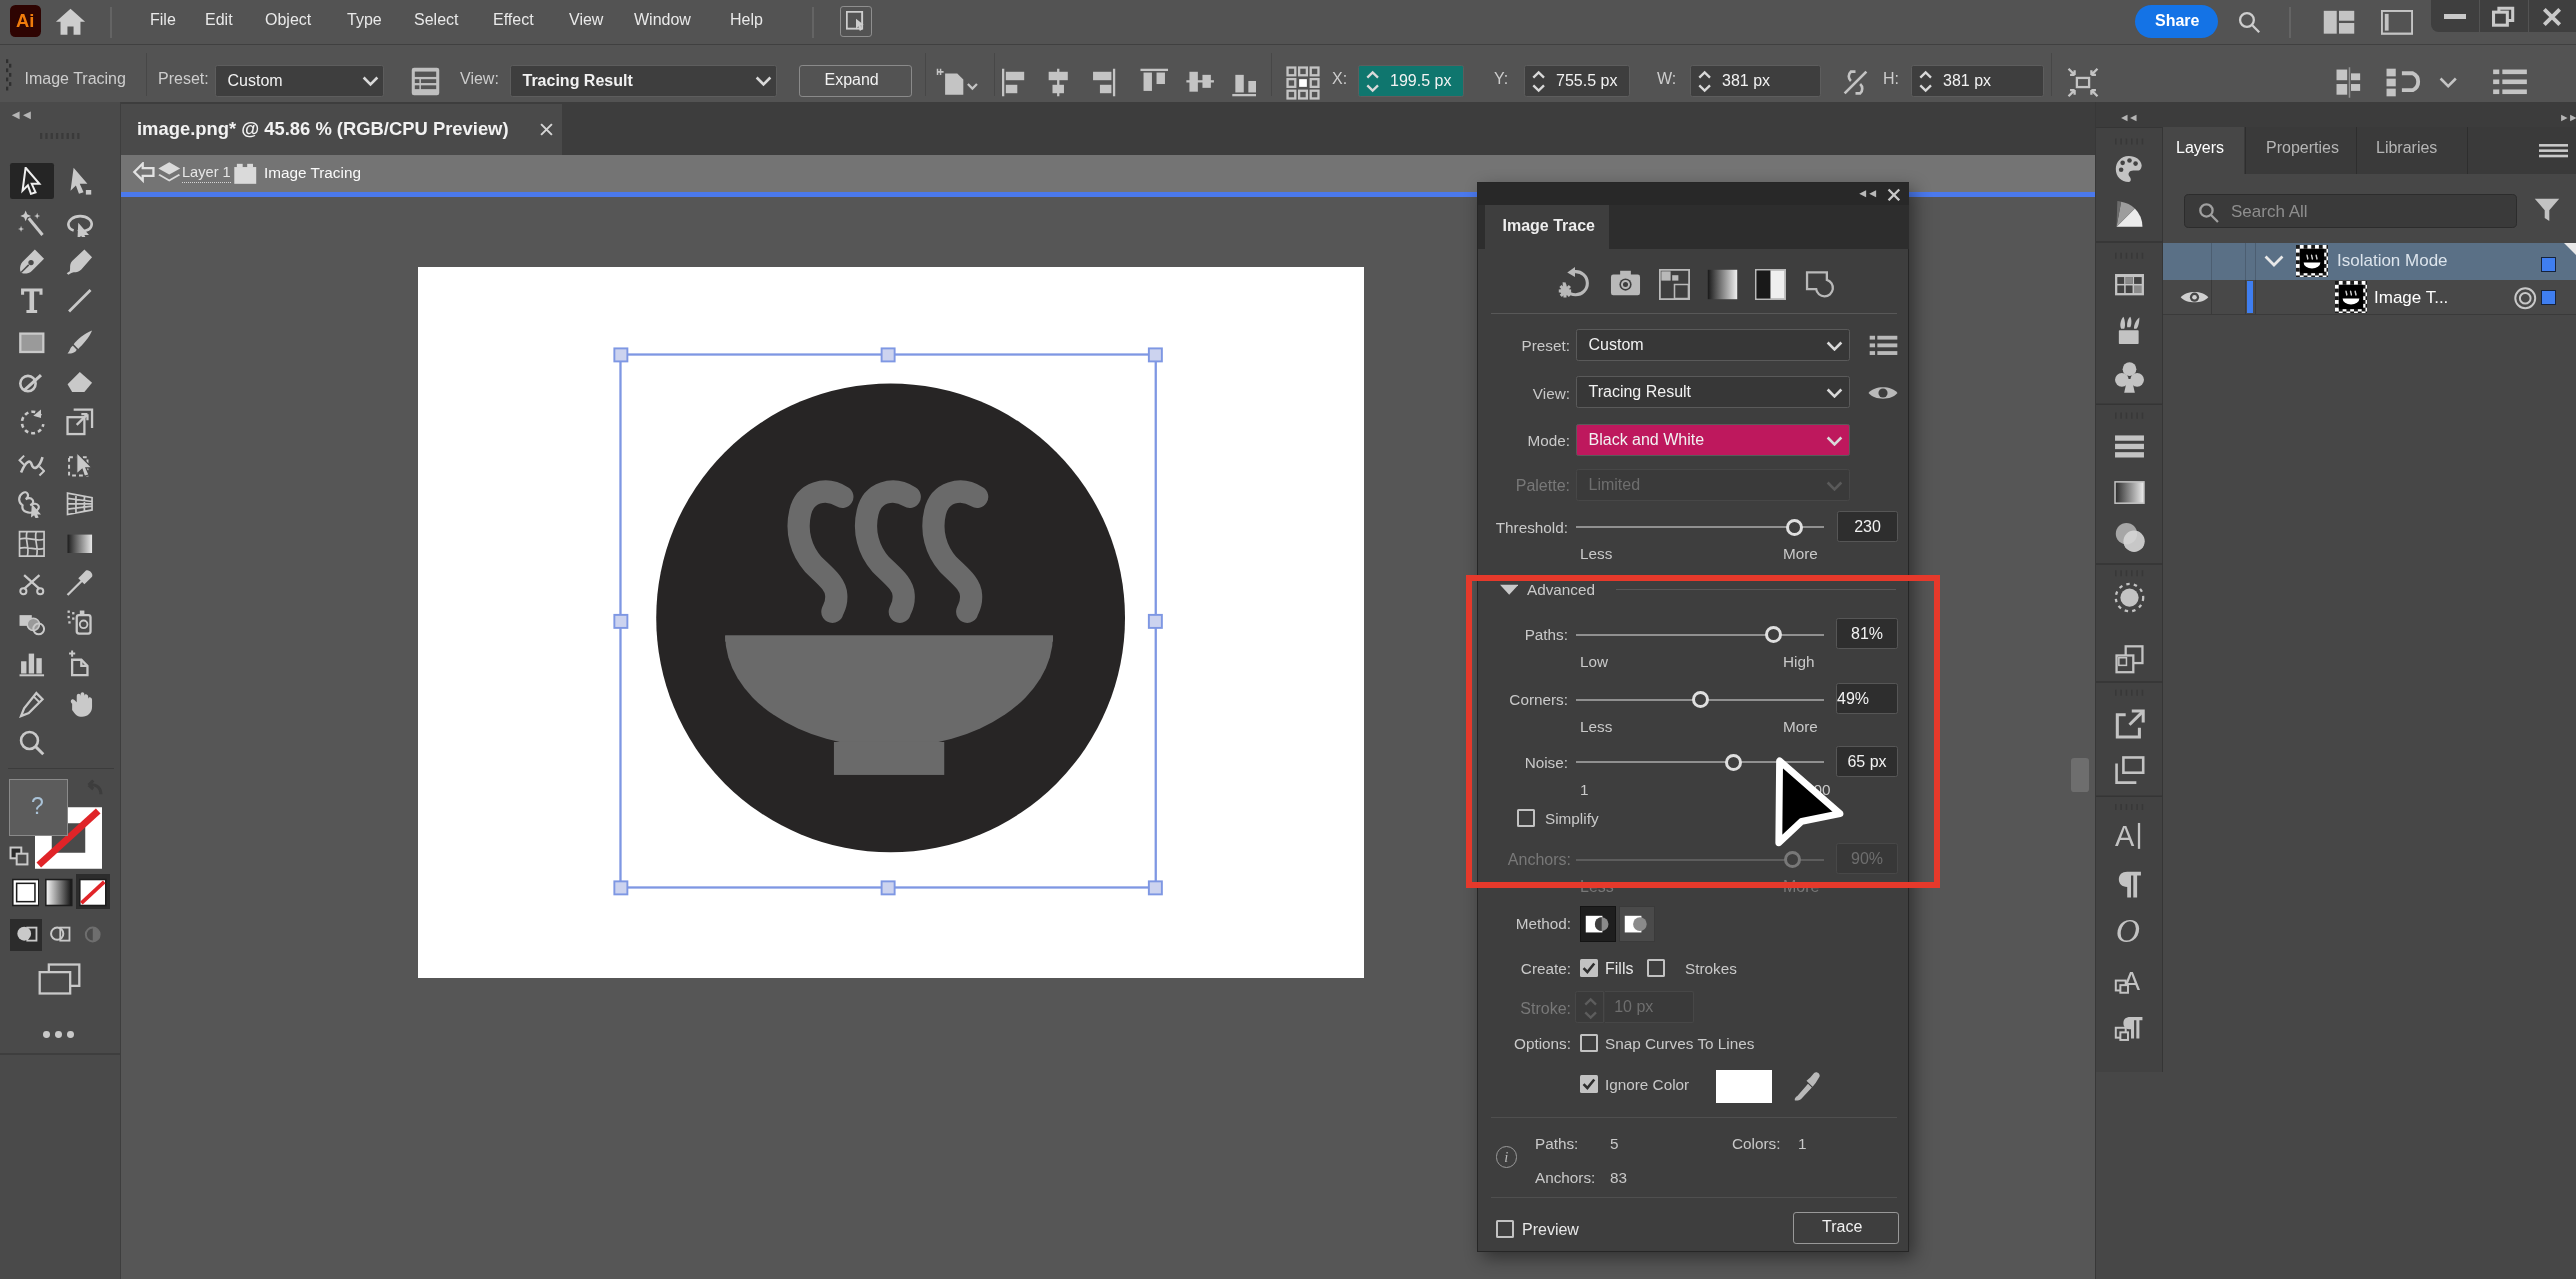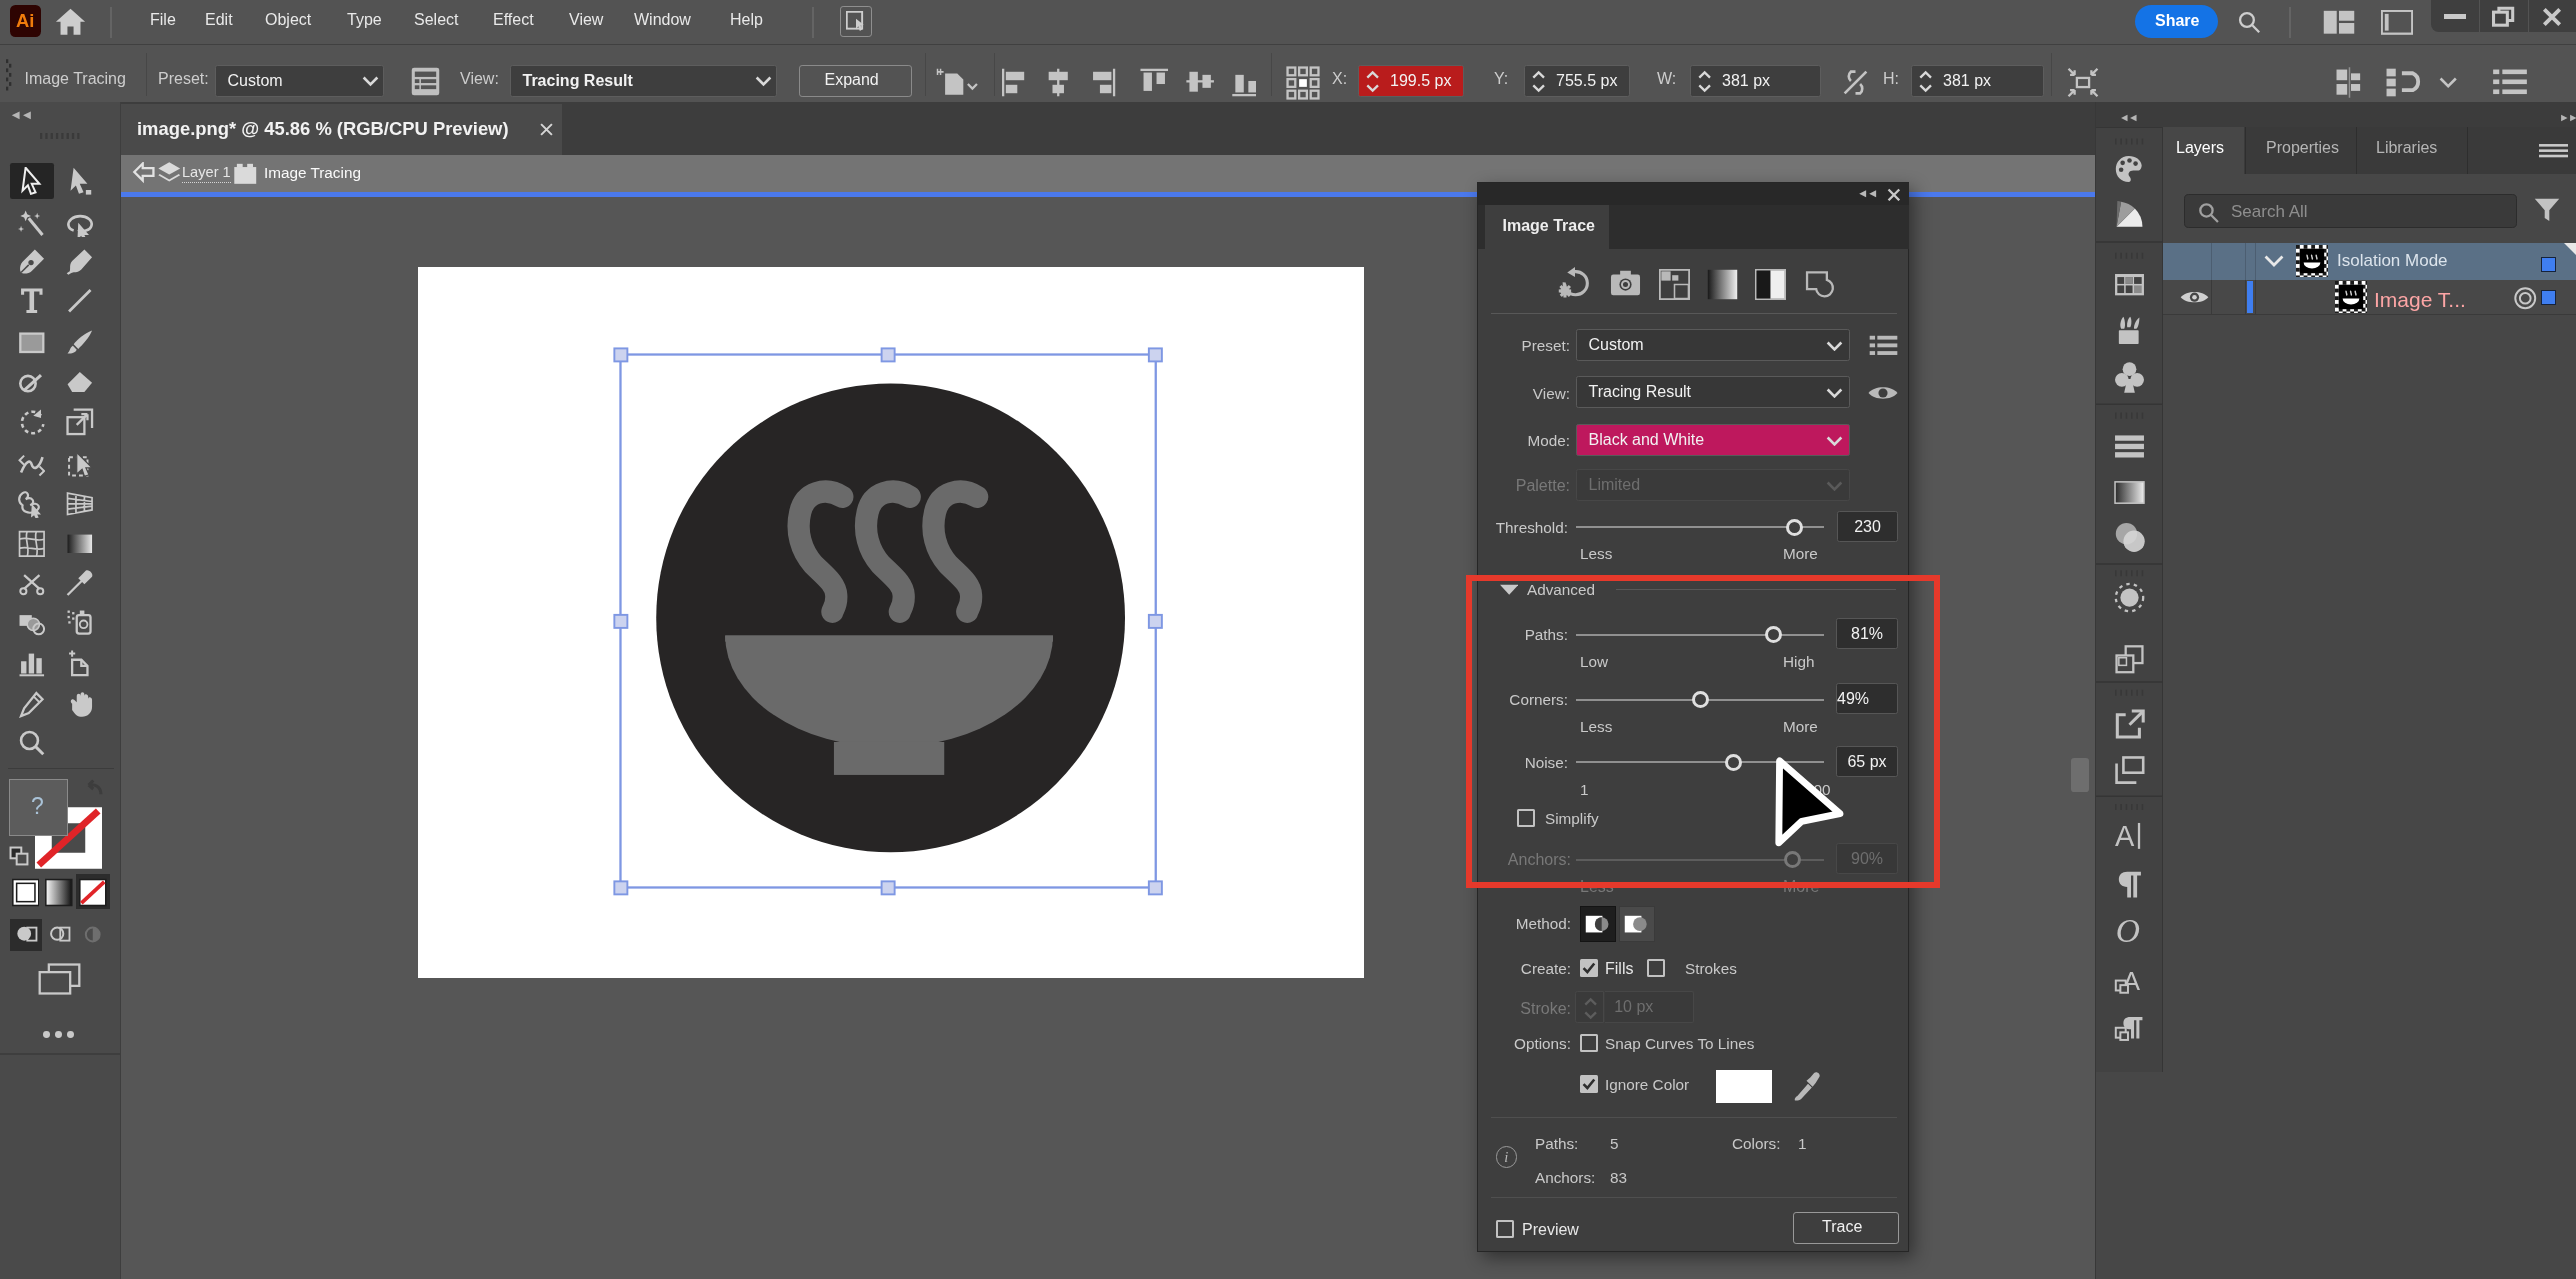--- a/index.html
+++ b/index.html
@@ -161,21 +161,21 @@
         <rect x="32" y="2" width="10" height="10"></rect>
       <rect x="2" y="17" width="10" height="10"></rect>
         <rect x="32" y="17" width="10" height="10"></rect>
       <rect x="2" y="32" width="10" height="10"></rect>
         <rect x="17" y="32" width="10" height="10"></rect>
         <rect x="32" y="32" width="10" height="10"></rect>
     </g>
     <rect x="17" y="17" width="10" height="10" fill="#ffffff"></rect>
   </svg>
   <span class="abs" style="left:1332px;top:25px;color:#cdcdcd;font-size:16px;">X:</span>
-  <div class="abs" style="left:1358px;top:20px;width:106px;height:32px;background:#b91c1c;border:0.8px solid #5d5d5d;border-radius:2.3px;">
+  <div class="abs" style="left:1358px;top:20px;width:106px;height:32px;background:#0f766e;border:0.8px solid #5d5d5d;border-radius:2.3px;">
     <svg class="abs" style="left:6.1px;top:3.8px;" width="15.3" height="23" viewBox="0 0 20 30">
         <path d="M3 10 L10 3 L17 10" fill="none" stroke="#d9d9d9" stroke-width="3"></path>
         <path d="M3 20 L10 27 L17 20" fill="none" stroke="#d9d9d9" stroke-width="3"></path>
       </svg>
     <span class="abs" style="left:31px;top:6.1px;color:#f2f2f2;font-size:16px;">199.5 px</span>
   </div>
   <span class="abs" style="left:1494px;top:25px;color:#cdcdcd;font-size:16px;">Y:</span>
   <div class="abs" style="left:1524px;top:20px;width:106px;height:32px;background:#3e3e3e;border:0.8px solid #5d5d5d;border-radius:2.3px;">
     <svg class="abs" style="left:6.1px;top:3.8px;" width="15.3" height="23" viewBox="0 0 20 30">
         <path d="M3 10 L10 3 L17 10" fill="none" stroke="#d9d9d9" stroke-width="3"></path>
@@ -751,21 +751,21 @@
       </defs>
     <rect x="0" y="0" width="42" height="42" fill="url(#chk2)"></rect>
     <rect x="5" y="5" width="32" height="32" fill="#000000"></rect>
     <path d="M10 23 L32 23 A 11 8 0 0 1 10 23 Z" fill="#ffffff"></path>
     <g stroke="#cfcfcf" stroke-width="2" fill="none">
         <path d="M15 13 C13 15 17 17 15 19"></path>
         <path d="M21 13 C19 15 23 17 21 19"></path>
         <path d="M27 13 C25 15 29 17 27 19"></path>
       </g>
   </svg>
-  <span class="abs" style="left:278px;top:186px;color:#fca5a5;font-size:21px;">Image T...</span>
+  <span class="abs" style="left:278px;top:186px;color:#ffffff;font-size:17px;">Image T...</span>
   <svg class="abs" style="left:417px;top:184px;" width="24.5" height="24.5" viewBox="0 0 32 32">
     <circle cx="16" cy="16" r="13" fill="none" stroke="#c8c8c8" stroke-width="2.6"></circle>
     <circle cx="16" cy="16" r="7" fill="none" stroke="#c8c8c8" stroke-width="2.6"></circle>
   </svg>
   <div class="abs" style="left:445px;top:188px;width:14.6px;height:14.6px;background:#3f7ef0;border:1.5px solid #16233a;"></div>
 </div>
 
 <div class="abs" id="itpanel" style="left:1477px;top:182px;width:432px;height:1070px;background:#3e3e3e;border:0.8px solid #262626;box-shadow:4.6px 6.1px 17px rgba(0,0,0,0.45);">
 
   <div class="abs" style="left:0;top:0;width:431px;height:22px;background:#282828;"></div>

